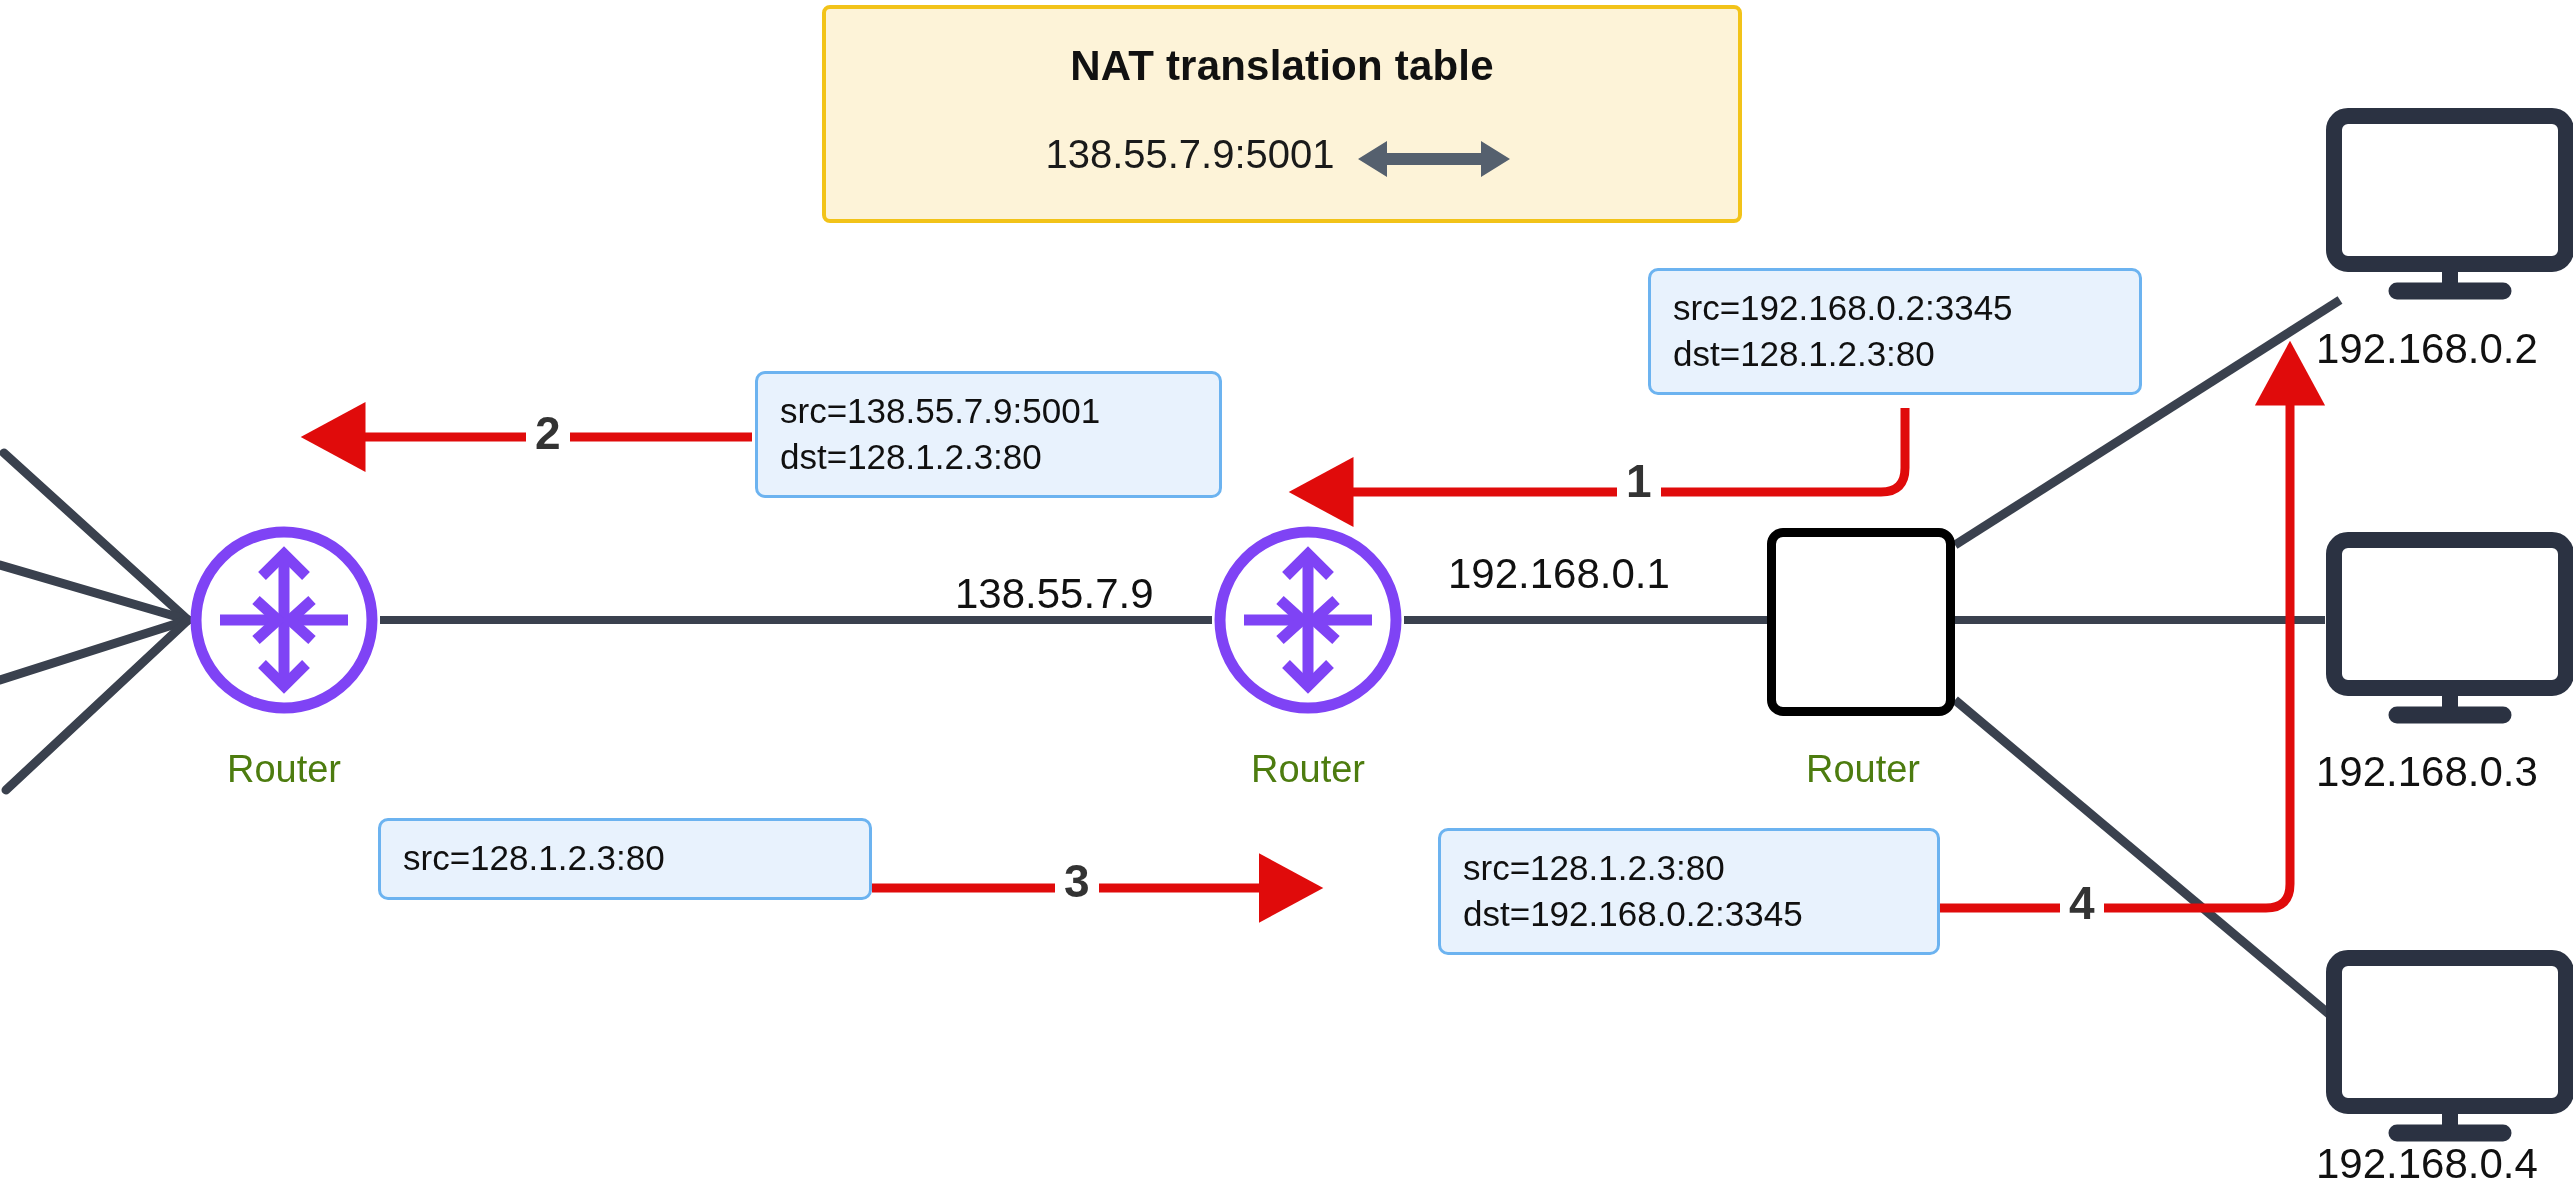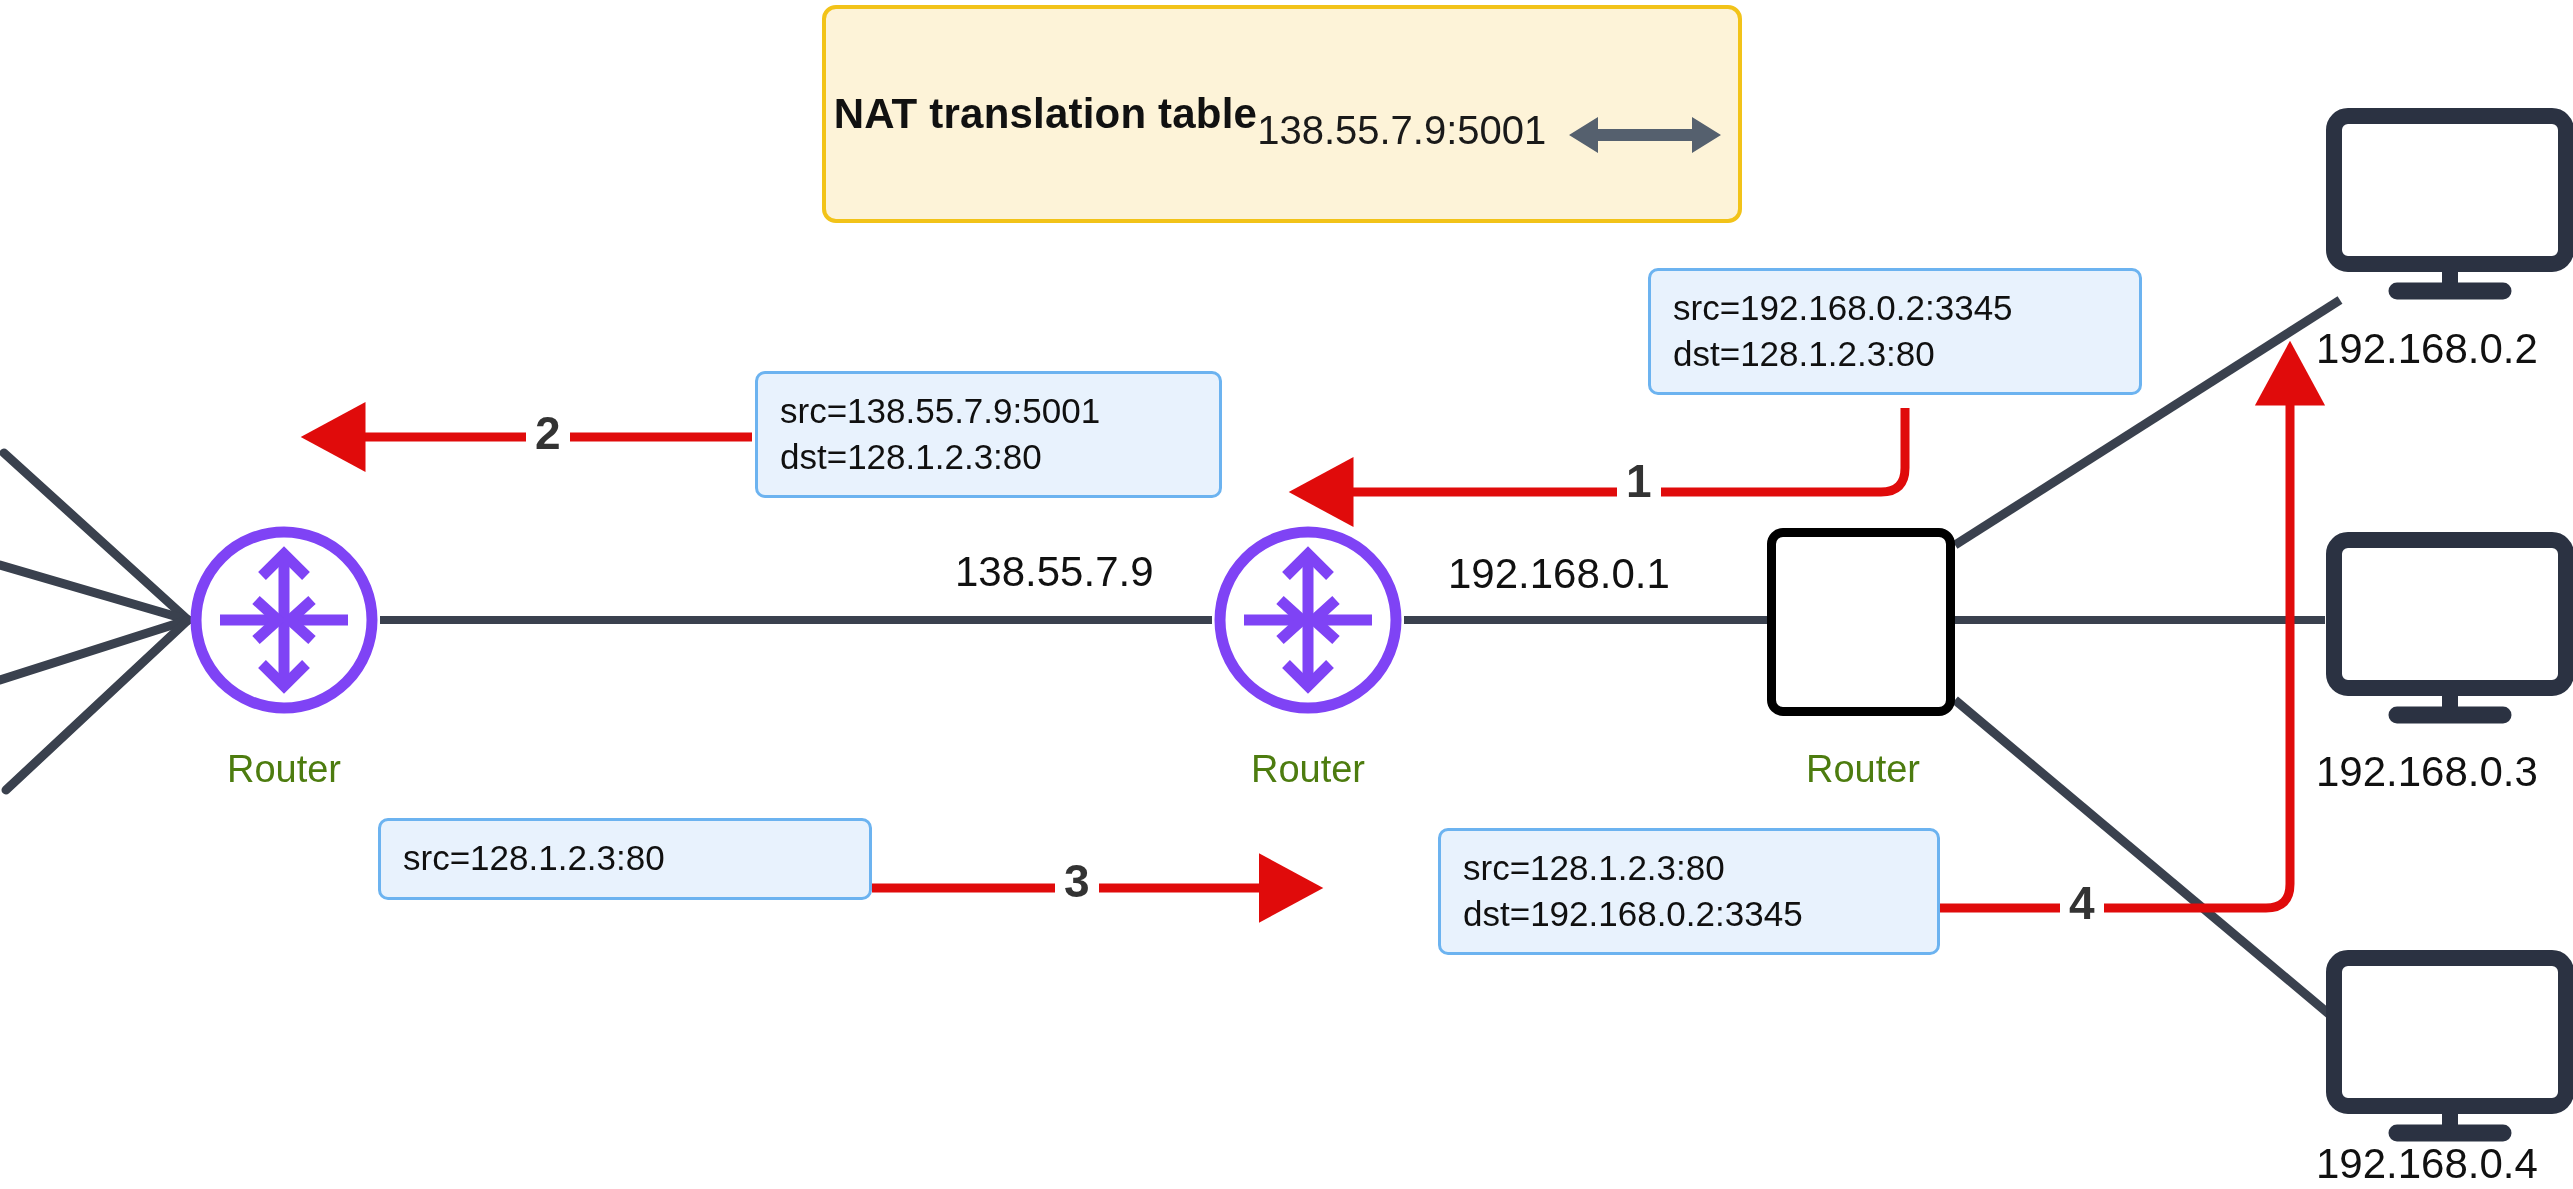--- a/index.html
+++ b/index.html
@@ -29,23 +29,23 @@
   
   .nat-table {
     position: absolute;
     left: 822px;
     top: 5px;
     width: 920px;
     height: 218px;
     box-sizing: border-box;
     background: #FDF3D8;
     border: 4px solid #F2C319;
-    border-radius: 14px;
+    border-radius: 8px;
     display: flex;
-    flex-direction: row;
+    flex-direction: column;
     align-items: center;
     justify-content: center;
   }
   .nat-title {
     font-size: 42px;
     font-weight: bold;
     color: #111111;
     letter-spacing: 0.2px;
   }
   .nat-row {
@@ -148,21 +148,21 @@
   #host-2-ip { left: 2316px; top: 748px; }
   #host-3-ip { left: 2316px; top: 1140px; }
 
   
   .trunk-ip {
     position: absolute;
     font-size: 42px;
     color: #111111;
     white-space: nowrap;
   }
-  #ip-wan { left: 955px;  top: 548px; }
+  #ip-wan { left: 955px;  top: 570px; }
   #ip-lan { left: 1448px; top: 550px; }
 </style>
 </head>
 <body>
 
 <div id="canvas">
 
   <svg id="wires" viewBox="0 0 2573 1189" xmlns="http://www.w3.org/2000/svg">
     <defs>
       <marker id="redhead" markerWidth="9" markerHeight="9" refX="1.5" refY="4.5" orient="auto" markerUnits="strokeWidth">

